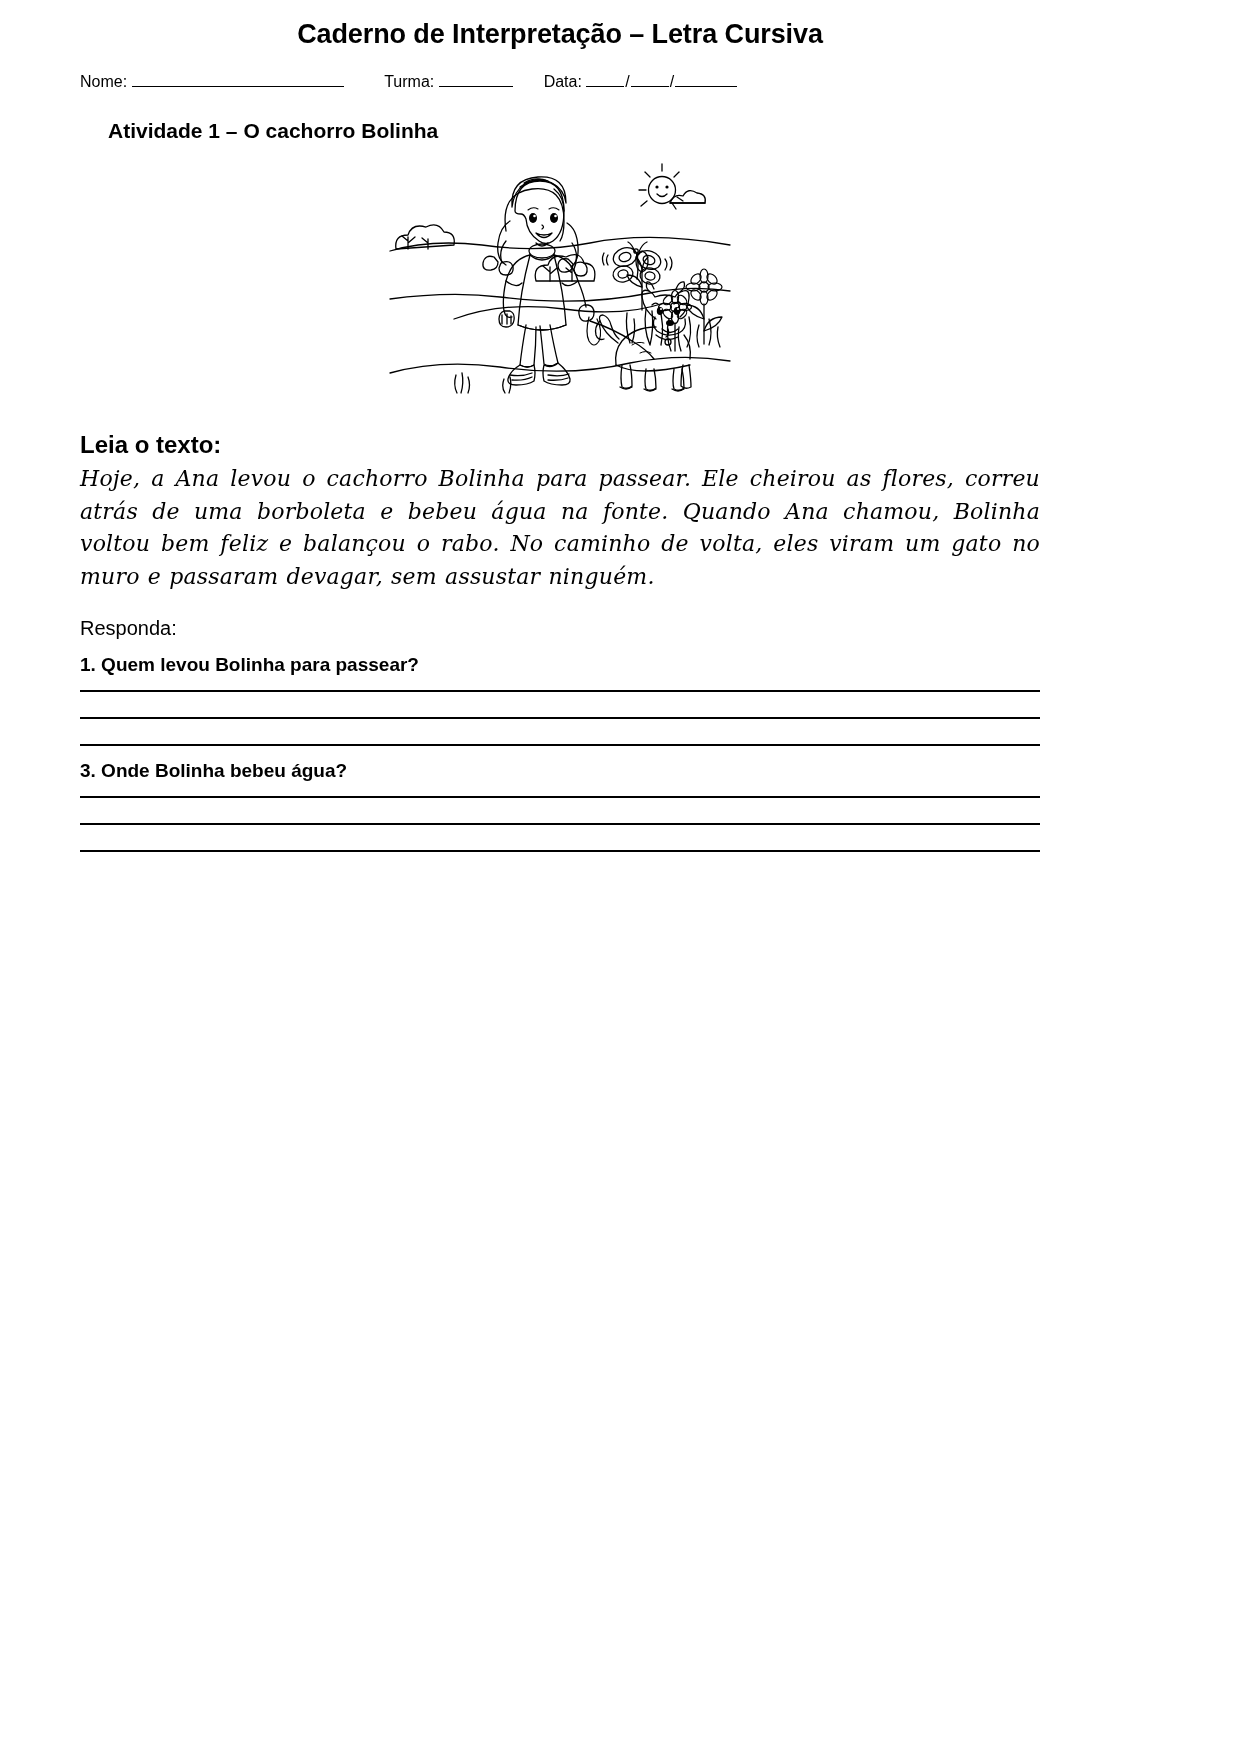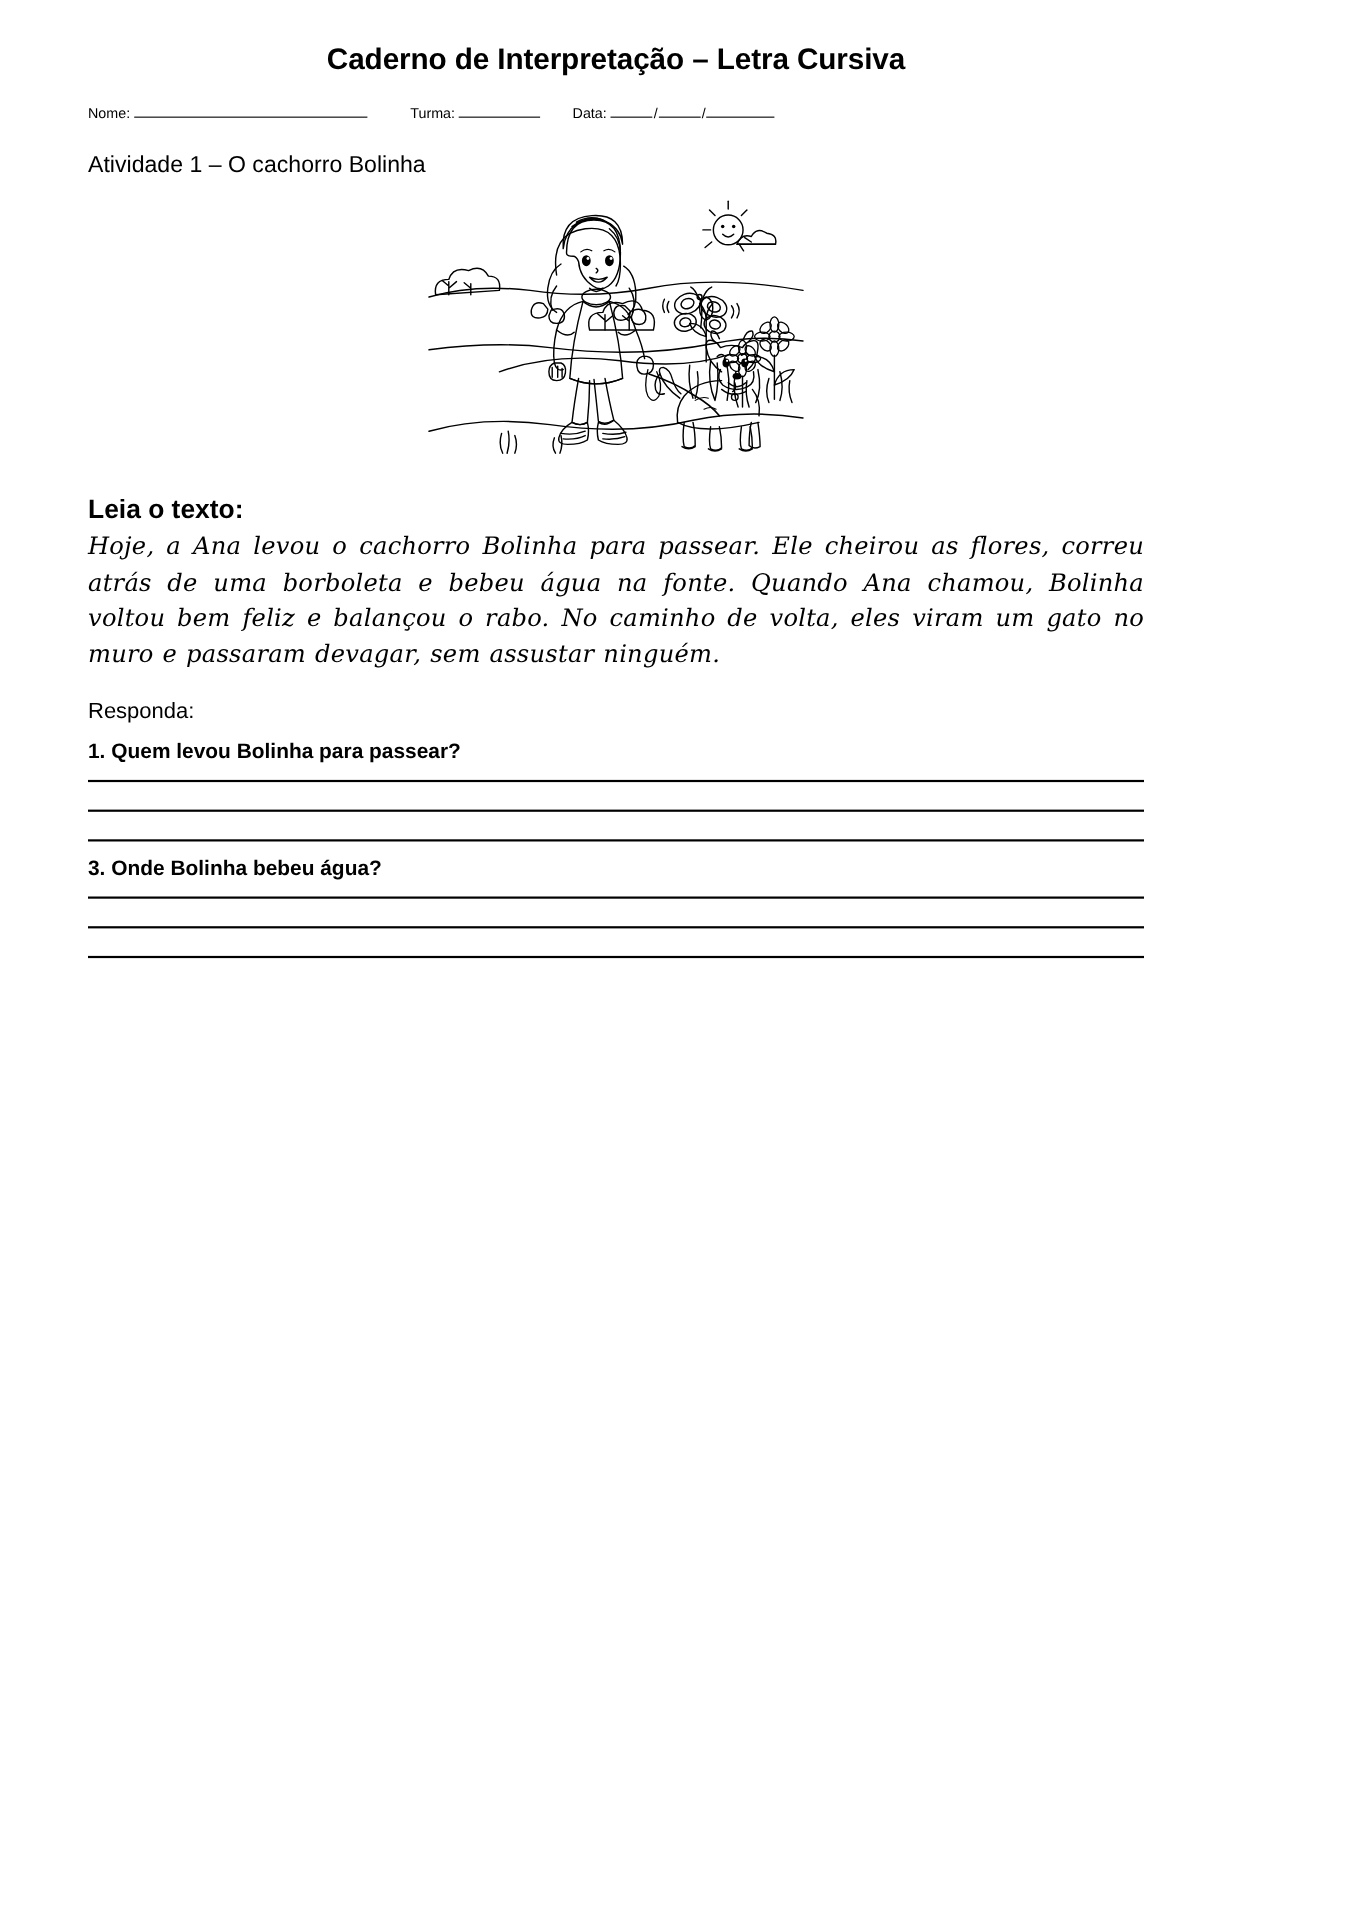--- a/index.html
+++ b/index.html
@@ -25,26 +25,26 @@
     width: 960px;
   }
 
   
   .doc-title {
     text-align: center;
     font-size: 27px;
     font-weight: bold;
     letter-spacing: -0.1px;
     margin: 0;
-    padding-top: 38px;
+    padding-top: 18px;
     line-height: 1.2;
   }
   .id-row {
     margin-top: 20px;
-    font-size: 13px;
+    font-size: 16px;
     line-height: 1.3;
     white-space: nowrap;
   }
   .id-row .blank {
     display: inline-block;
     border-bottom: 1.4px solid #000;
     vertical-align: baseline;
     height: 16px;
   }
   .blank-nome { width: 212px; }
@@ -52,21 +52,22 @@
   .blank-dia { width: 38px; }
   .blank-mes { width: 38px; }
   .blank-ano { width: 62px; }
   .gap-lg { display: inline-block; width: 32px; }
   .gap-md { display: inline-block; width: 22px; }
   .slash { padding: 0 1px; }
 
   .activity-title {
     margin-top: 26px;
     font-size: 21px;
-    font-weight: normal;
+    font-weight: bold;
+    margin-left: 28px;
   }
 
   
   .illustration-wrap {
     margin-top: 16px;
     display: flex;
     justify-content: center;
   }
   .illustration {
     width: 352px;

